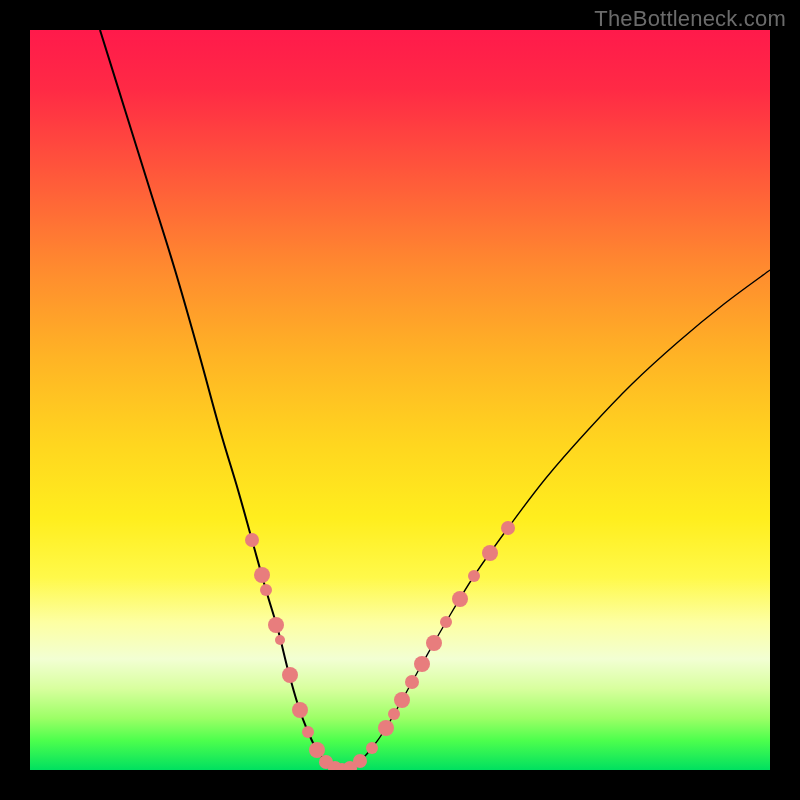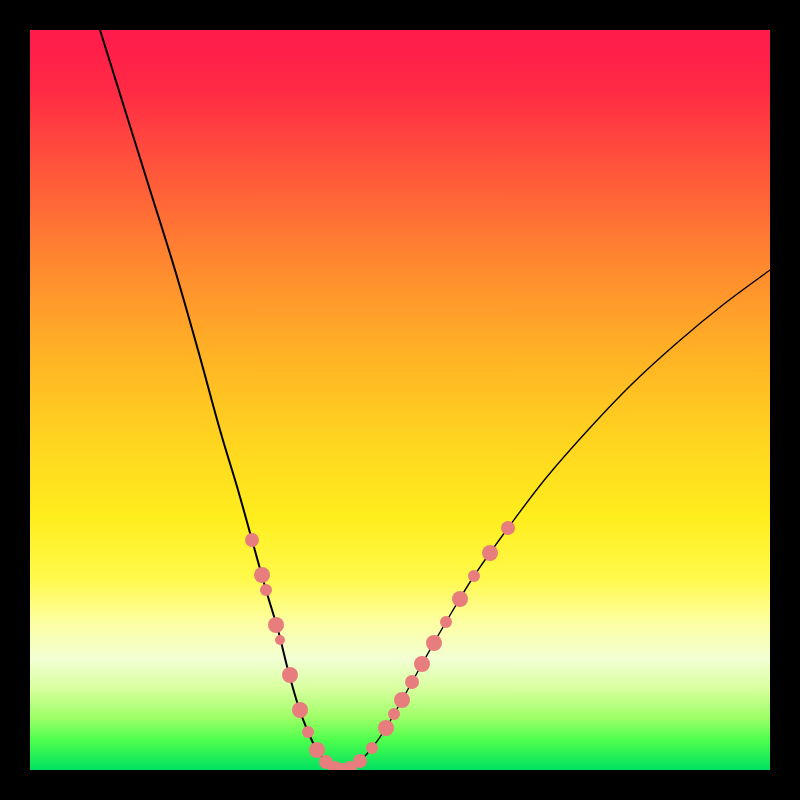--- a/index.html
+++ b/index.html
@@ -66,20 +66,21 @@
     top: 0;
     width: 100%;
     height: 100%;
     pointer-events: none;
   }
 </style>
 </head>
 <body>
 
 <div class="frame">
+  <div class="watermark">TheBottleneck.com</div>
   <div class="plot">
     <div class="gradient"></div>
     <svg class="curves" viewBox="0 0 740 740" preserveAspectRatio="none">
       <g id="curve-group">
           <path d="M 70 0 C 74.5 14.399999999999999, 86 51.2, 95 80 C 104 108.8, 111 131.2, 120 160 C 129 188.8, 136.36 211.2, 145 240 C 153.64 268.8, 159.9 291.2, 168 320 C 176.1 348.8, 182.8 374.8, 190 400 C 197.2 425.2, 202.24 440.2, 208 460 C 213.76 479.8, 216.96 492, 222 510 C 227.04 528, 231.32 543.8, 236 560 C 240.68 576.2, 244.04 585.6, 248 600 C 251.96 614.4, 254.4 626.5, 258 640 C 261.6 653.5, 264.4 663.84, 268 675 C 271.6 686.16, 274.58 693.9, 278 702 C 281.42 710.1, 283.76 714.6, 287 720 C 290.24 725.4, 292.76 728.76, 296 732 C 299.24 735.24, 302.12 736.56, 305 738 C 307.88 739.44, 310.74 739.64, 312 740" fill="none" stroke="#000000" stroke-width="2"></path>
           <path d="M 312 740 C 313.44 739.64, 316.76 739.62, 320 738 C 323.24 736.38, 326.04 734.6, 330 731 C 333.96 727.4, 337.32 723.94, 342 718 C 346.68 712.06, 350.6 706.64, 356 698 C 361.4 689.36, 365.52 681.52, 372 670 C 378.48 658.48, 384.08 648.04, 392 634 C 399.92 619.96, 406.64 607.84, 416 592 C 425.36 576.16, 432.84 562.92, 444 546 C 455.16 529.08, 465.04 515.64, 478 498 C 490.96 480.36, 501.6 465.64, 516 448 C 530.4 430.36, 542.52 416.92, 558 400 C 573.48 383.08, 585.8 369.84, 602 354 C 618.2 338.16, 631.44 326.4, 648 312 C 664.56 297.6, 677.44 286.96, 694 274 C 710.56 261.04, 731.72 246.12, 740 240" fill="none" stroke="#000000" stroke-width="1.4"></path>
         </g>
       <g id="marker-group">
           <circle cx="222" cy="510" r="7" fill="#e87d7d"></circle>
           <circle cx="232" cy="545" r="8" fill="#e87d7d"></circle>

